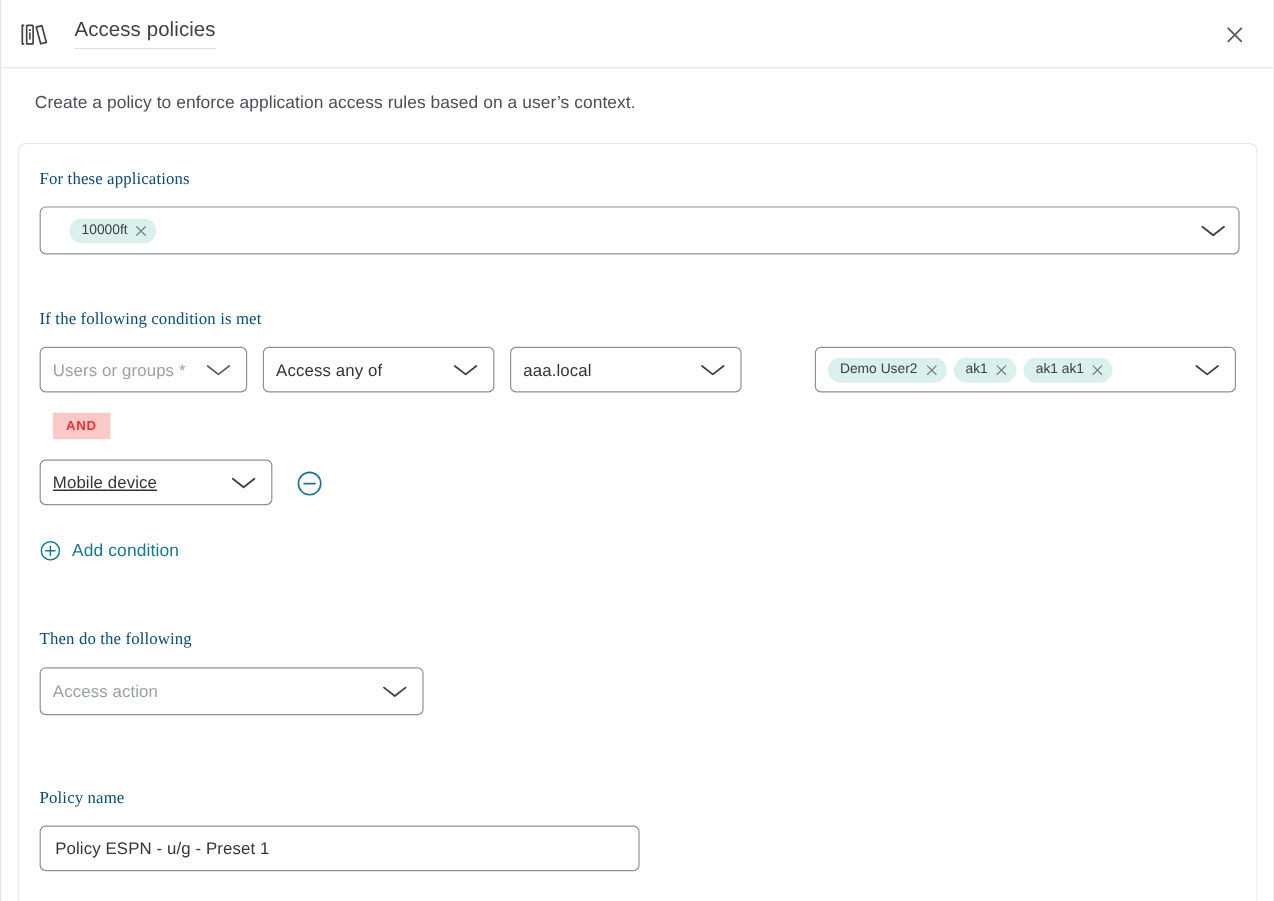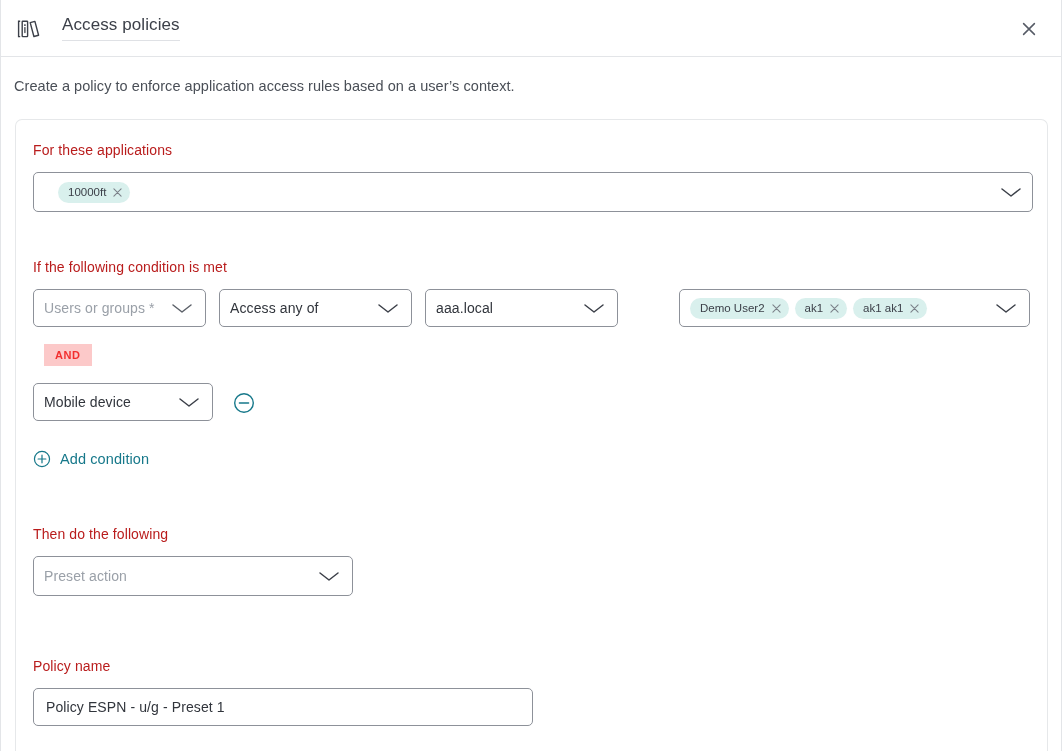--- a/index.html
+++ b/index.html
@@ -63,40 +63,41 @@
     display: flex;
     align-items: center;
     justify-content: center;
   }
   .close-btn svg { display: block; }
 
   
   .subtitle {
     font-size: 14.5px;
     color: #4a4f57;
-    padding: 21px 0 0 13px;
+    padding: 21px 0 0 28px;
     letter-spacing: 0.05px;
   }
 
   
   .card {
     margin: 25px 13px 0 14px;
     border: 1px solid #e6e8ea;
     border-radius: 7px;
     border-bottom: none;
     padding: 22px 17px 0 17px;
     height: 640px;
     background: #fff;
   }
 
   .field-label {
     font-size: 14px;
-    color: #b91c1c;
+    color: #0c4a6e;
     margin-bottom: 14px;
     letter-spacing: 0.1px;
+    font-family: Liberation Serif, serif;
   }
 
   
   .select-box {
     border: 1px solid #8d9199;
     border-radius: 5px;
     background: #fff;
     height: 38px;
     display: flex;
     align-items: center;
@@ -180,21 +181,21 @@
     padding: 5px 11px 5px 11px;
     margin: 17px 0 0 11px;
   }
 
   .cond-row-2 {
     display: flex;
     align-items: center;
     gap: 14px;
     margin-top: 17px;
   }
-  .device-select { width: 180px; }
+  .device-select { width: 194px; text-decoration: underline; }
 
   .remove-btn {
     width: 22px;
     height: 22px;
     cursor: pointer;
     display: block;
     margin-left: 6px;
     margin-top: 2px;
   }
 
@@ -346,21 +347,21 @@
       <svg class="add-icon" viewBox="0 0 20 20" xmlns="http://www.w3.org/2000/svg">
         <circle cx="10" cy="10" r="8.4" stroke="#16788a" stroke-width="1.35" fill="none"></circle>
         <path d="M5.7 10 H14.3 M10 5.7 V14.3" stroke="#16788a" stroke-width="1.35" stroke-linecap="round"></path>
       </svg>
       <span class="add-label">Add condition</span>
     </div>
 
     
     <div class="field-label section-gap-action">Then do the following</div>
     <div class="select-box action-select">
-      <span class="select-value placeholder">Preset action</span>
+      <span class="select-value placeholder">Access action</span>
       <svg class="chev" viewBox="0 0 26 14" xmlns="http://www.w3.org/2000/svg">
         <path d="M4 4 L13 11 L22 4" stroke="#3c4049" stroke-width="1.5" fill="none" stroke-linecap="round" stroke-linejoin="round"></path>
       </svg>
     </div>
 
     
     <div class="field-label section-gap-name">Policy name</div>
     <input class="name-input" type="text" value="Policy ESPN - u/g - Preset 1" style="">
 
   </div>

